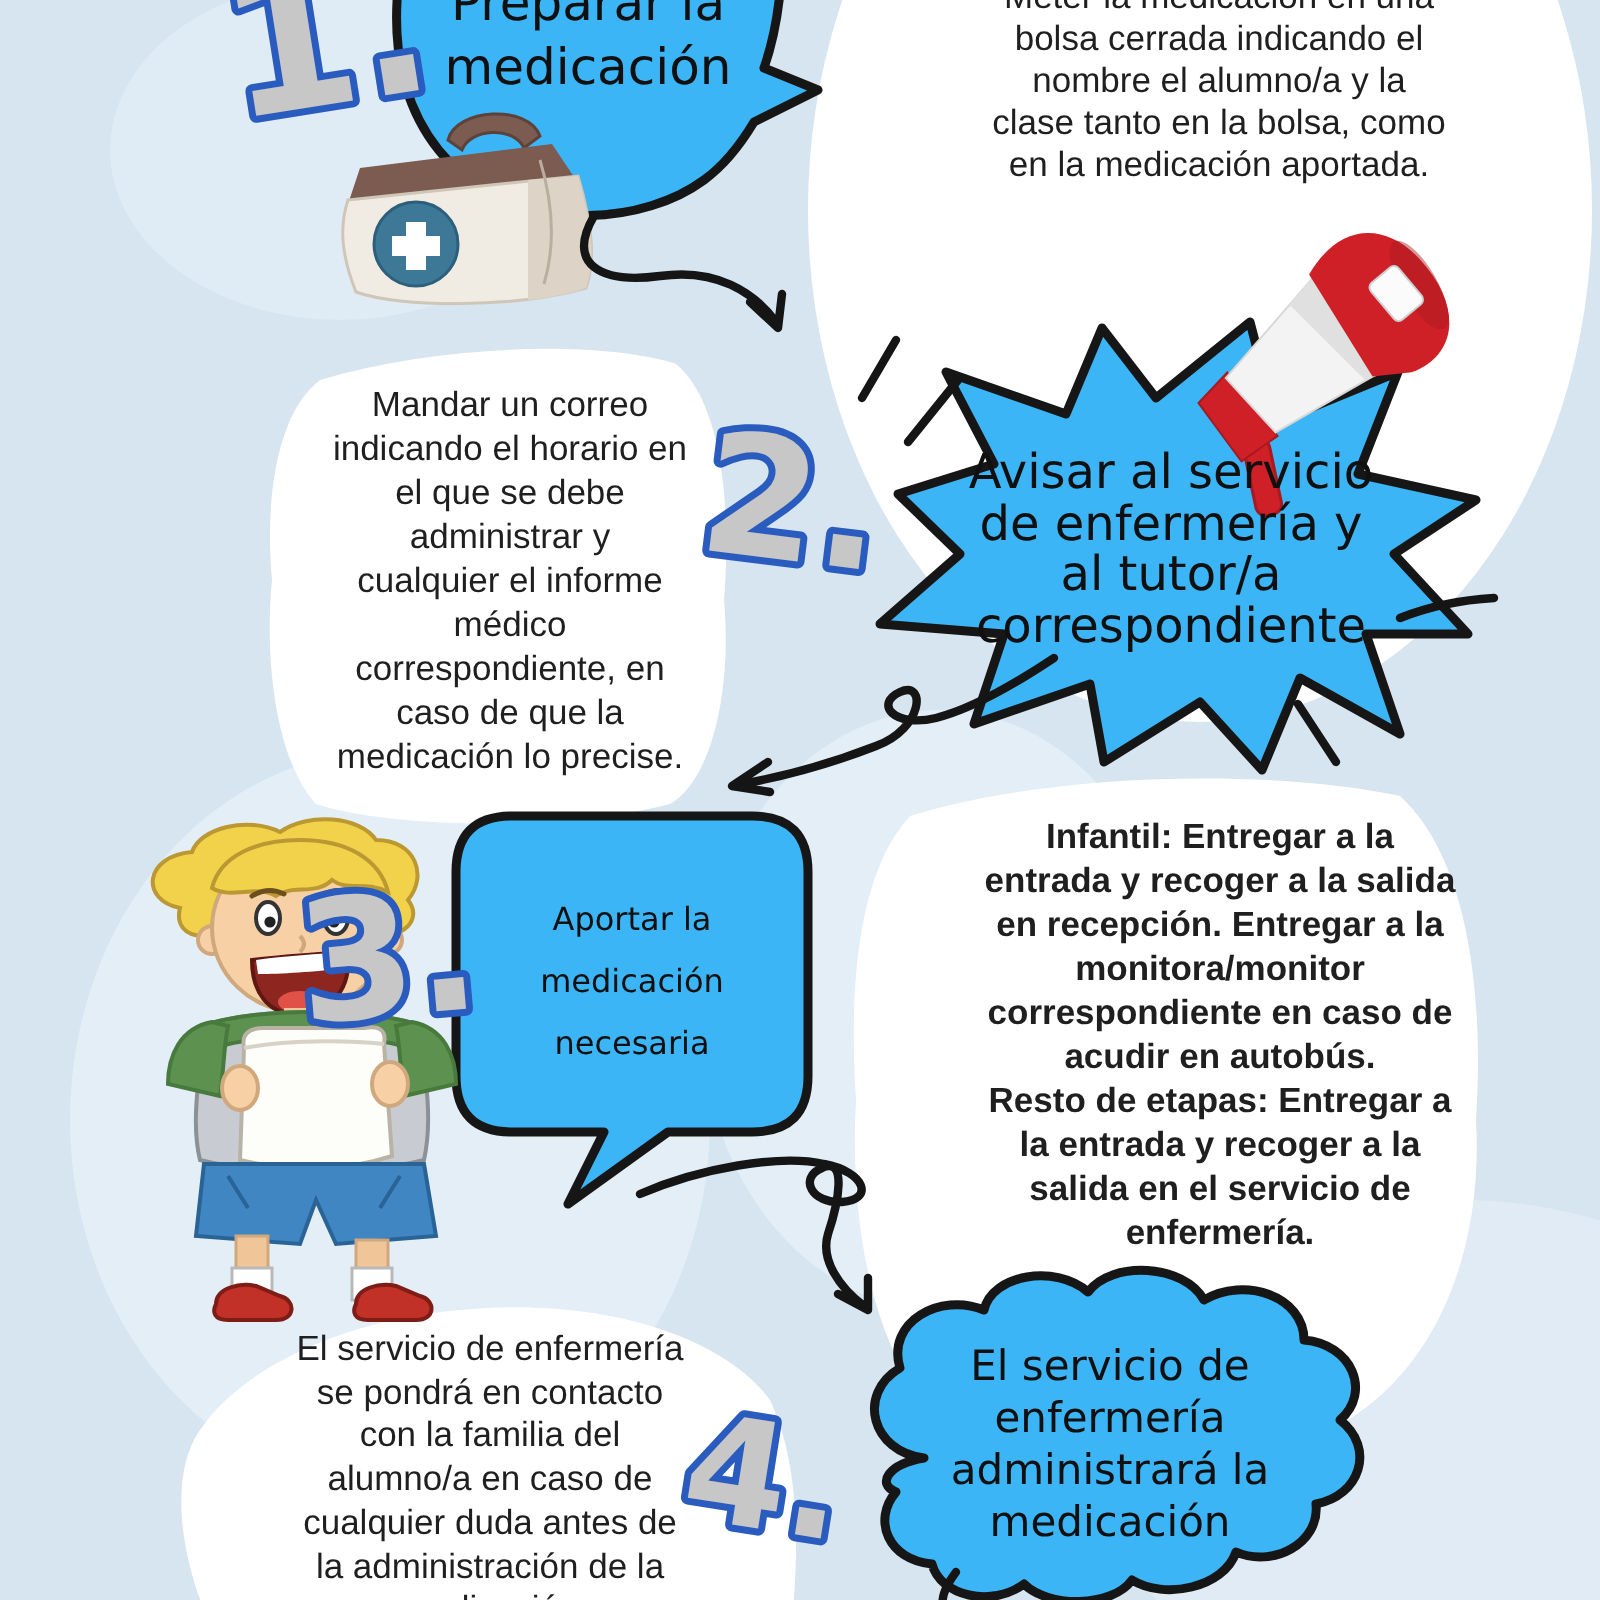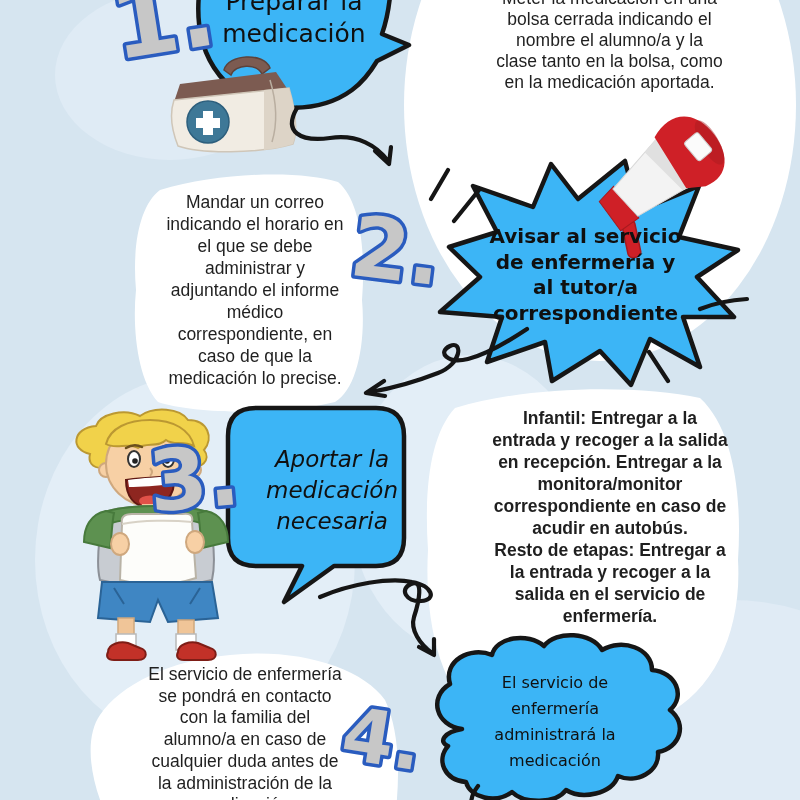--- a/index.html
+++ b/index.html
@@ -100,42 +100,42 @@
   </g>
 
   <text class="stepnum" x="112" y="54" font-size="96" transform="rotate(-9 150 25)">1.</text>
   <text class="stepnum" x="352" y="280" font-size="84" transform="rotate(7 395 245)">2.</text>
   <text class="stepnum" x="148" y="508" font-size="84" transform="rotate(-5 190 470)">3.</text>
   <text class="stepnum" x="344" y="764" font-size="74" transform="rotate(9 380 730)">4.</text>
 </svg>
 
 <div class="hand" style="left:196px;top:-14px;width:196px;font-size:25px;line-height:32px;">Preparar la
 medicación</div>
-<div class="hand" style="left:478px;top:224px;width:215px;font-size:20px;line-height:25.5px;font-weight:bold;">Avisar al servicio
+<div class="hand" style="left:478px;top:224px;width:215px;font-size:24px;line-height:25.5px;">Avisar al servicio
 de enfermería y
 al tutor/a
 correspondiente</div>
-<div class="hand" style="left:250px;top:444px;width:164px;font-size:23px;line-height:31px;font-style:italic;">Aportar la
+<div class="hand" style="left:234px;top:444px;width:164px;font-size:16px;line-height:31px;">Aportar la
 medicación
 necesaria</div>
-<div class="hand" style="left:455px;top:670px;width:200px;font-size:16px;line-height:26px;">El servicio de
+<div class="hand" style="left:455px;top:670px;width:200px;font-size:21px;line-height:26px;">El servicio de
 enfermería
 administrará la
 medicación</div>
 
 <div class="txt" style="left:452px;top:-12px;width:315px;line-height:21px;">Meter la medicación en una
 bolsa cerrada indicando el
 nombre el alumno/a y la
 clase tanto en la bolsa, como
 en la medicación aportada.</div>
 <div class="txt" style="left:133px;top:191px;width:244px;">Mandar un correo
 indicando el horario en
 el que se debe
 administrar y
-adjuntando el informe
+cualquier el informe
 médico
 correspondiente, en
 caso de que la
 medicación lo precise.</div>
 <div class="txt" style="left:438px;top:407px;width:344px;font-weight:bold;">Infantil: Entregar a la
 entrada y recoger a la salida
 en recepción. Entregar a la
 monitora/monitor
 correspondiente en caso de
 acudir en autobús.

